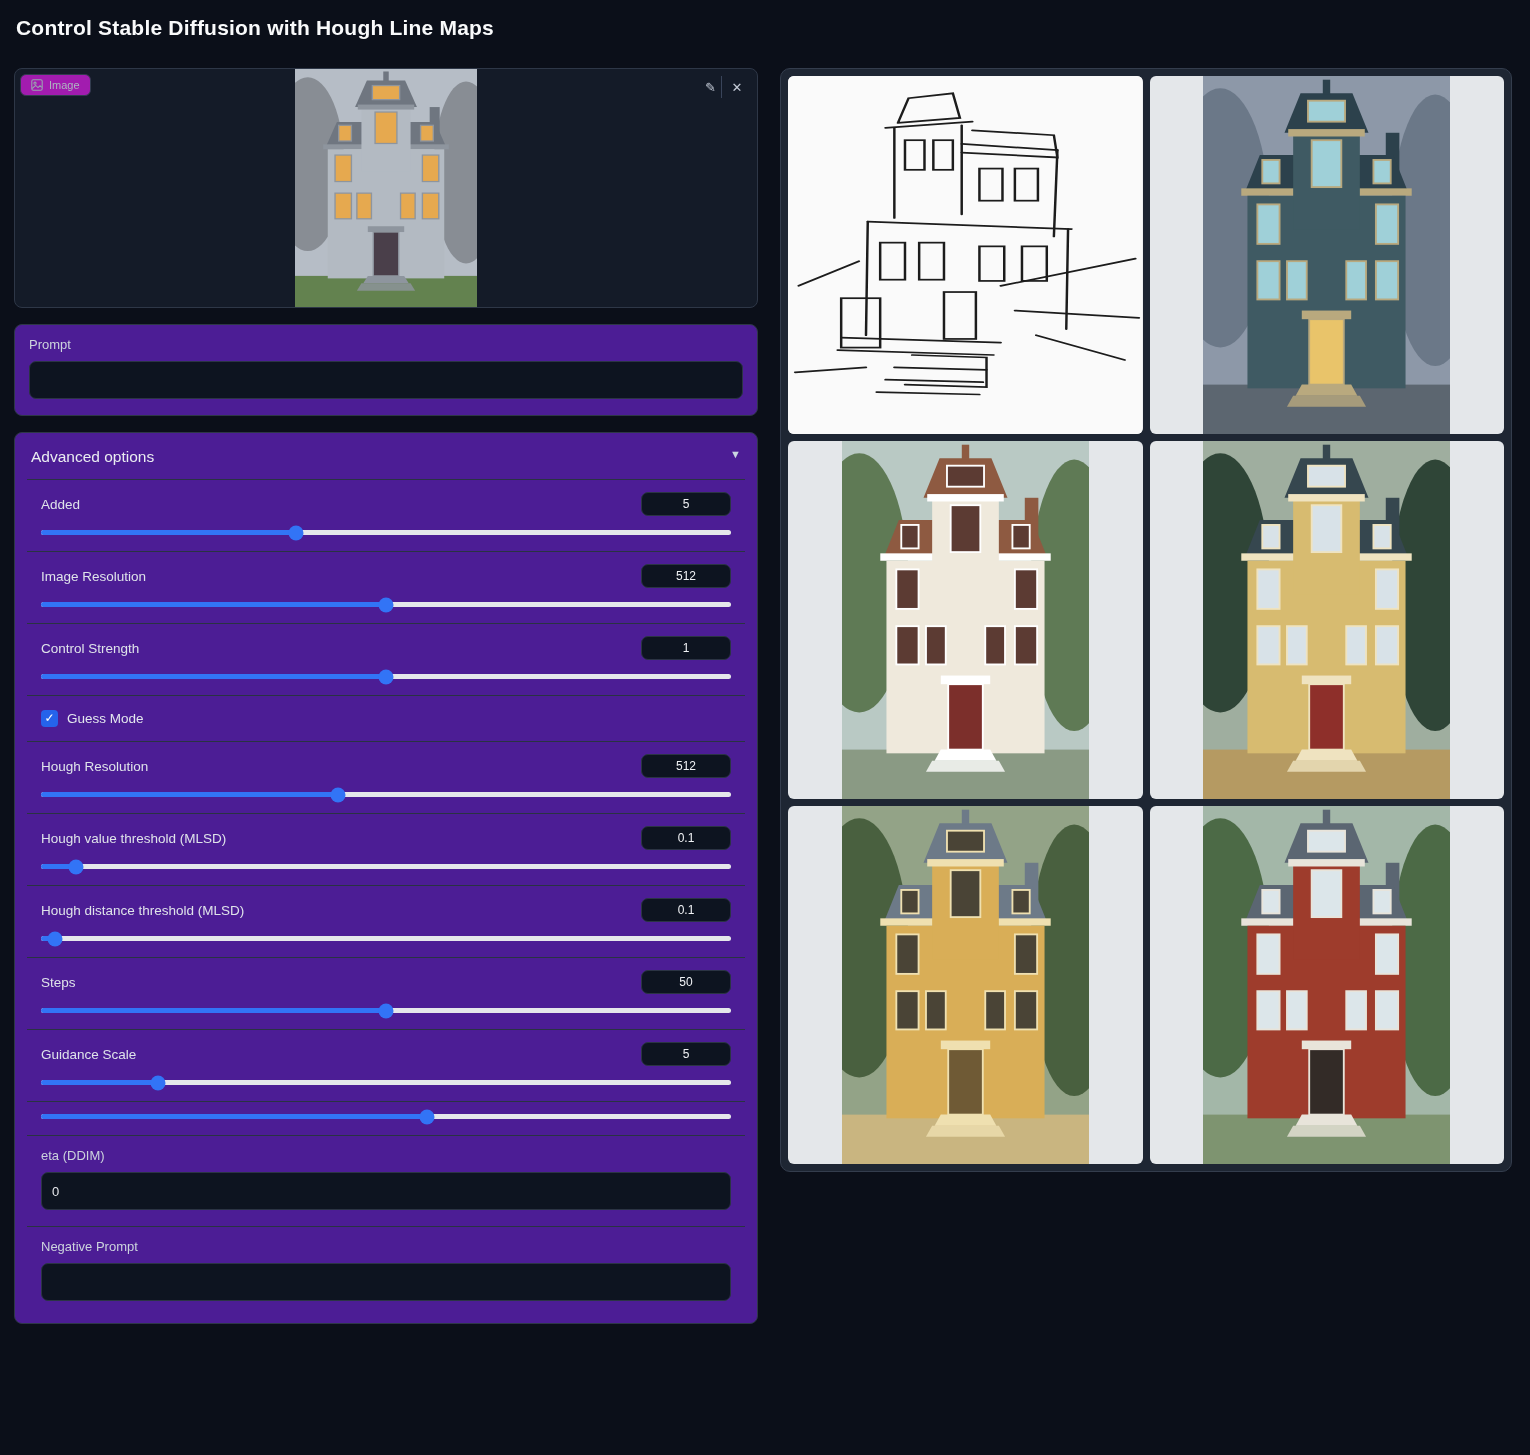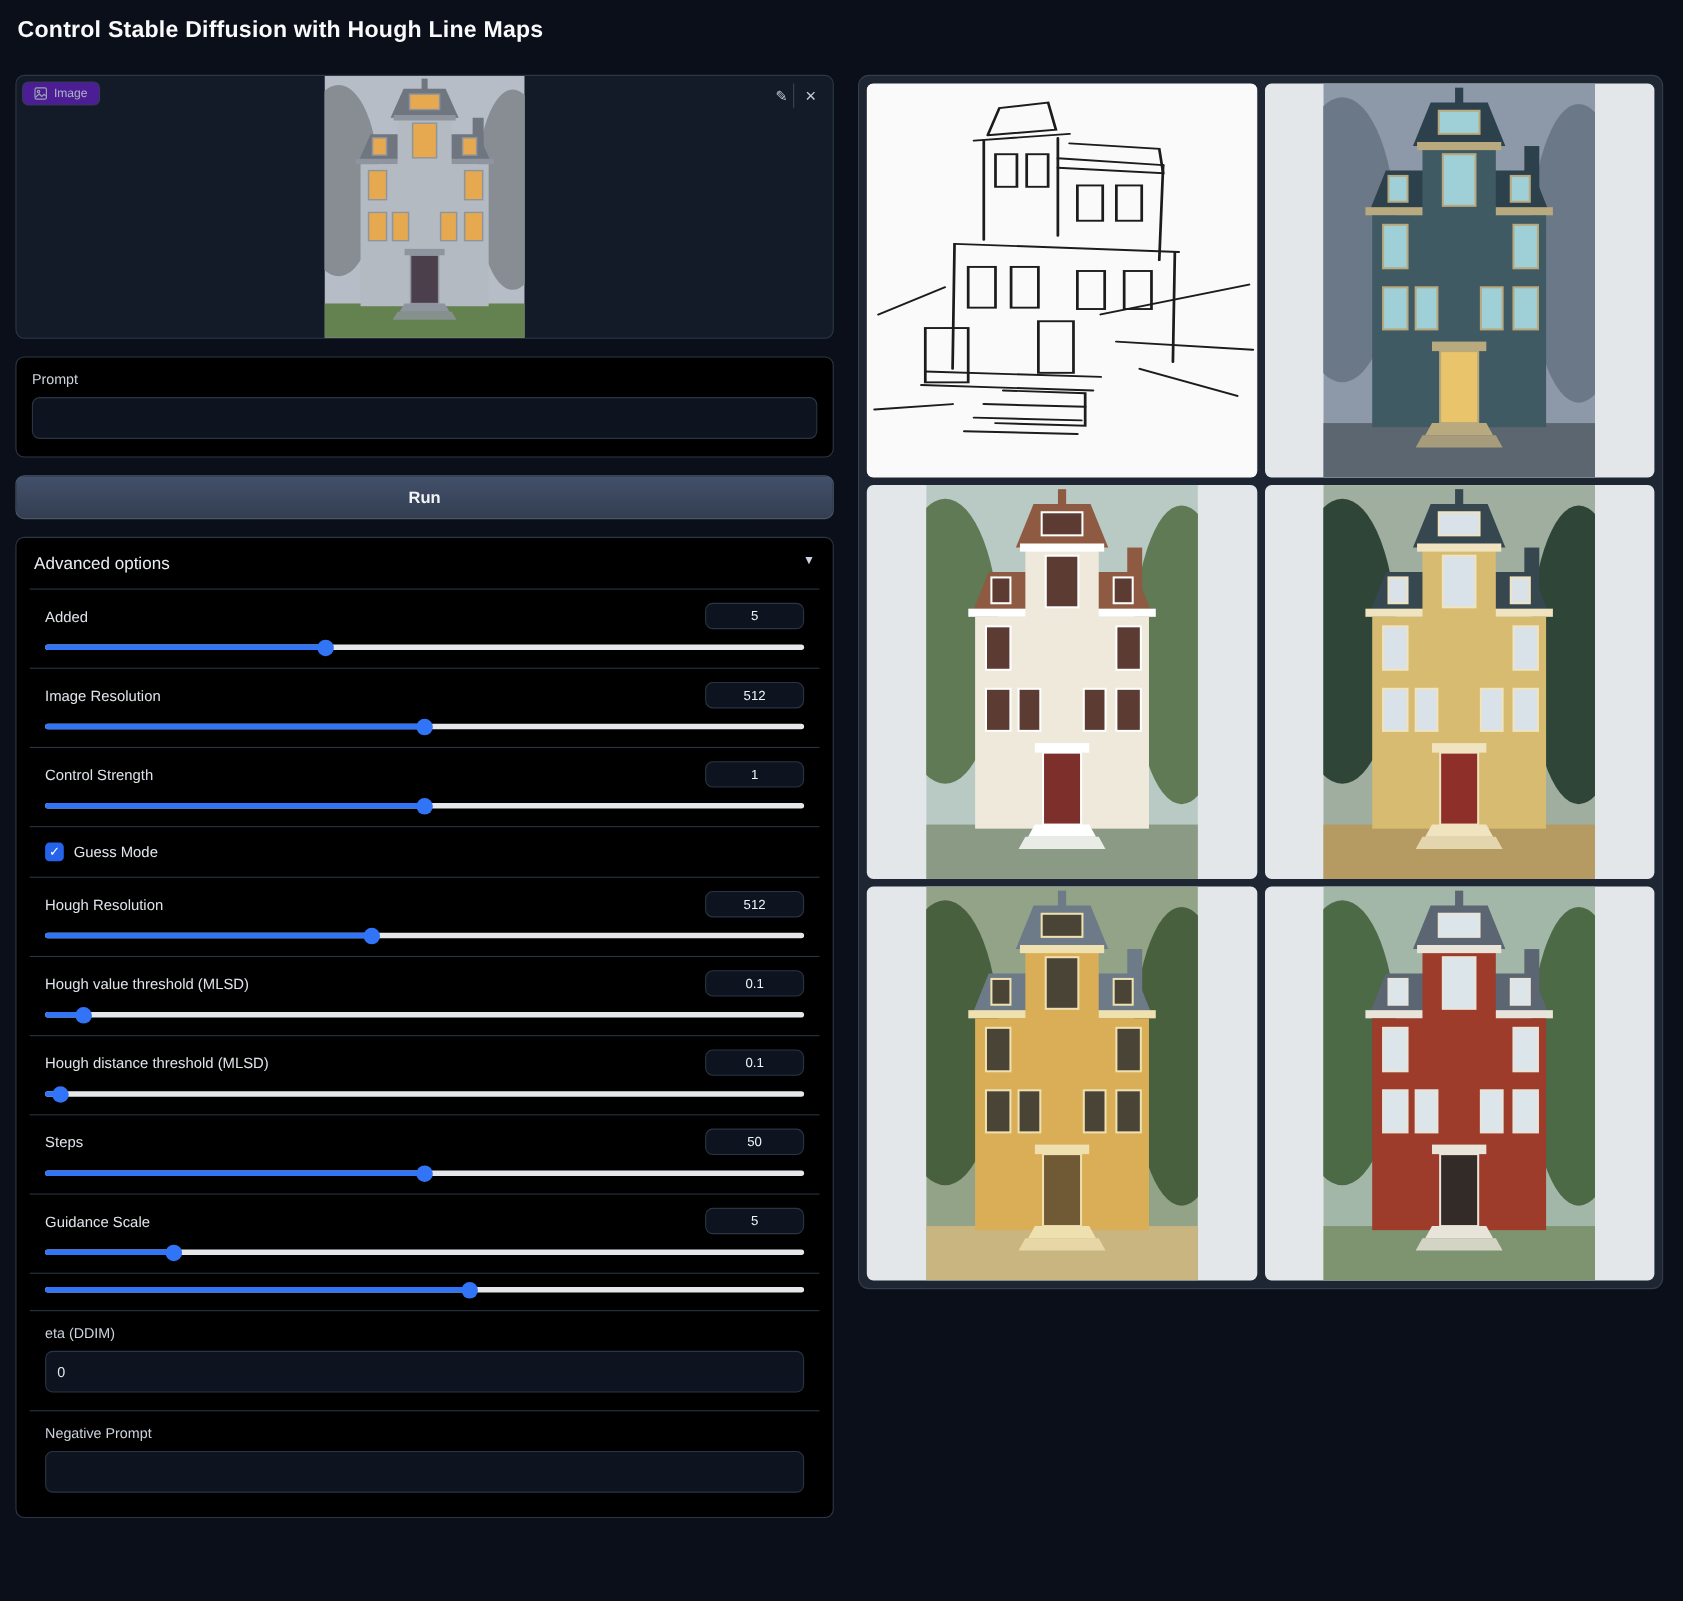--- a/index.html
+++ b/index.html
@@ -11,28 +11,28 @@
     overflow: hidden;
     position: relative;
   }
   h1.page-title {
     font-size: 21px; font-weight: 700; color: #f9fafb;
     padding: 16px 16px 28px 16px; letter-spacing: 0.2px;
   }
   .cols { display: flex; gap: 22px; padding: 0 18px 0 14px; align-items: flex-start; }
   .left { width: 744px; flex: none; display: flex; flex-direction: column; gap: 16px; }
   .panel {
-    background: #000000; border: 1px solid #2e3747; border-radius: 8px;
+    background: #4c1d95; border: 1px solid #2e3747; border-radius: 8px;
   }
   
   .image-panel { height: 240px; position: relative; overflow: hidden; background: #141b28; }
   .img-tag {
     position: absolute; top: 5px; left: 5px; z-index: 3;
     display: flex; align-items: center; gap: 6px;
-    background: #4c1d95; border: 1px solid #323c4e; border-radius: 6px;
+    background: #a21caf; border: 1px solid #323c4e; border-radius: 6px;
     padding: 4px 10px; font-size: 11px; color: #aeb6c2;
   }
   .img-actions { position: absolute; top: 7px; right: 9px; z-index: 3; display: flex; gap: 4px; }
   .icon-btn {
     background: transparent; border: none; color: #c3cad6; font-size: 13px;
     width: 22px; height: 22px; cursor: pointer; font-family: inherit;
   }
   .icon-btn:first-child { border-right: 1px solid #39445a; }
   .input-image {
     position: absolute; left: 50%; top: 0; transform: translateX(-50%);
@@ -149,21 +149,20 @@
   <polygon points="73,259 127,259 132,268 68,268" fill="#8e959e" opacity="0.8"></polygon>
   </svg>
         </div>
     </div>
 
     <div class="panel prompt-panel">
       <label class="small">Prompt</label>
       <input class="textbox" value="" style="">
     </div>
 
-    <button class="run">Run</button>
 
     <div class="panel advanced">
       <div class="acc-header">
         <span>Advanced options</span>
         <span class="arrow">▼</span>
       </div>
       <div class="rows">
 
         <div class="row">
           <div class="srow-top">

